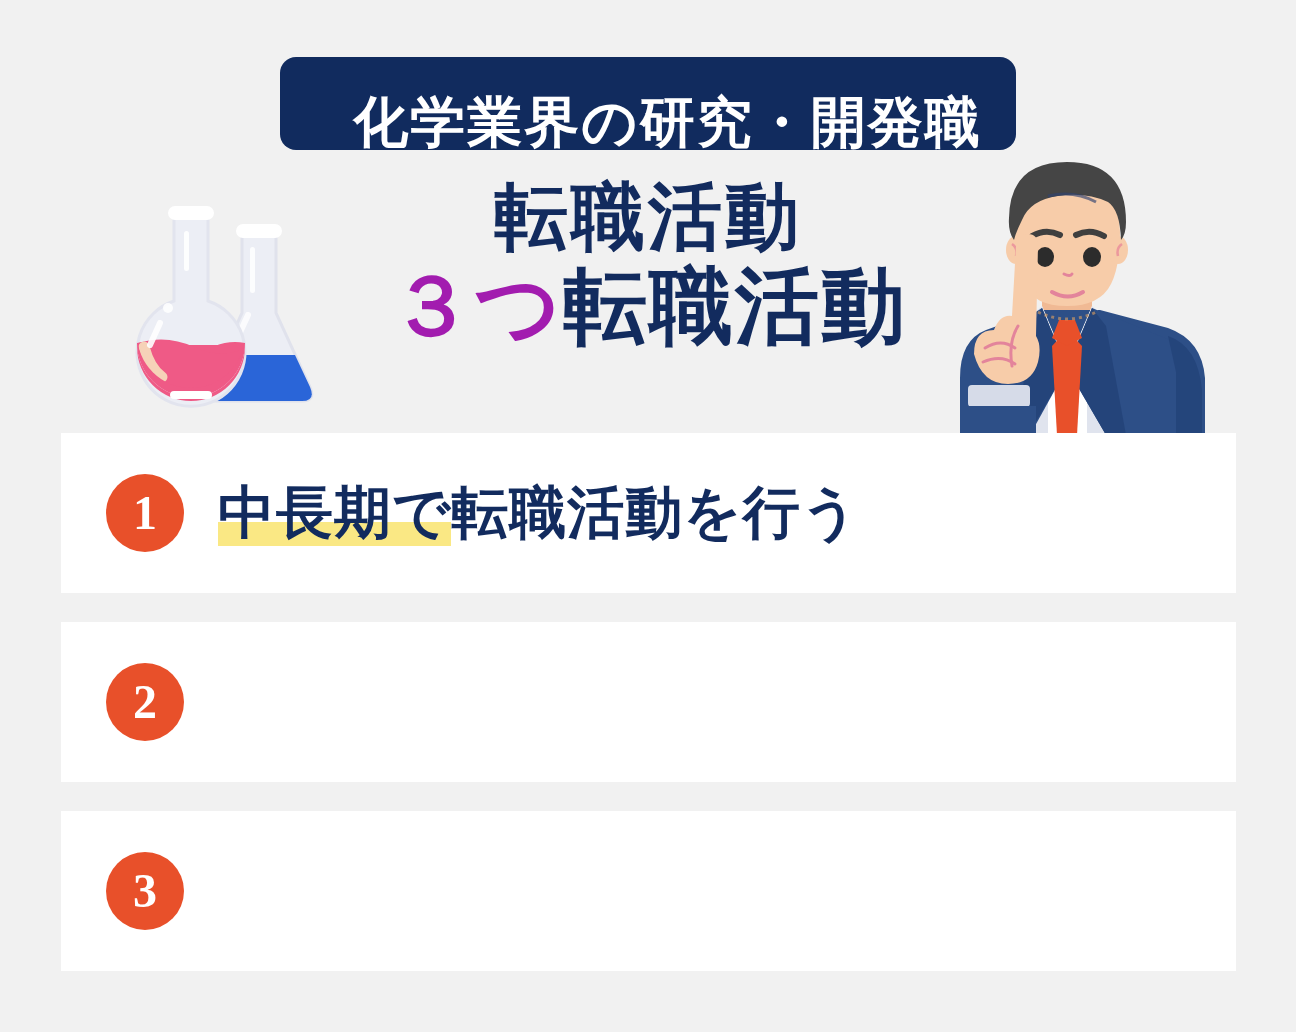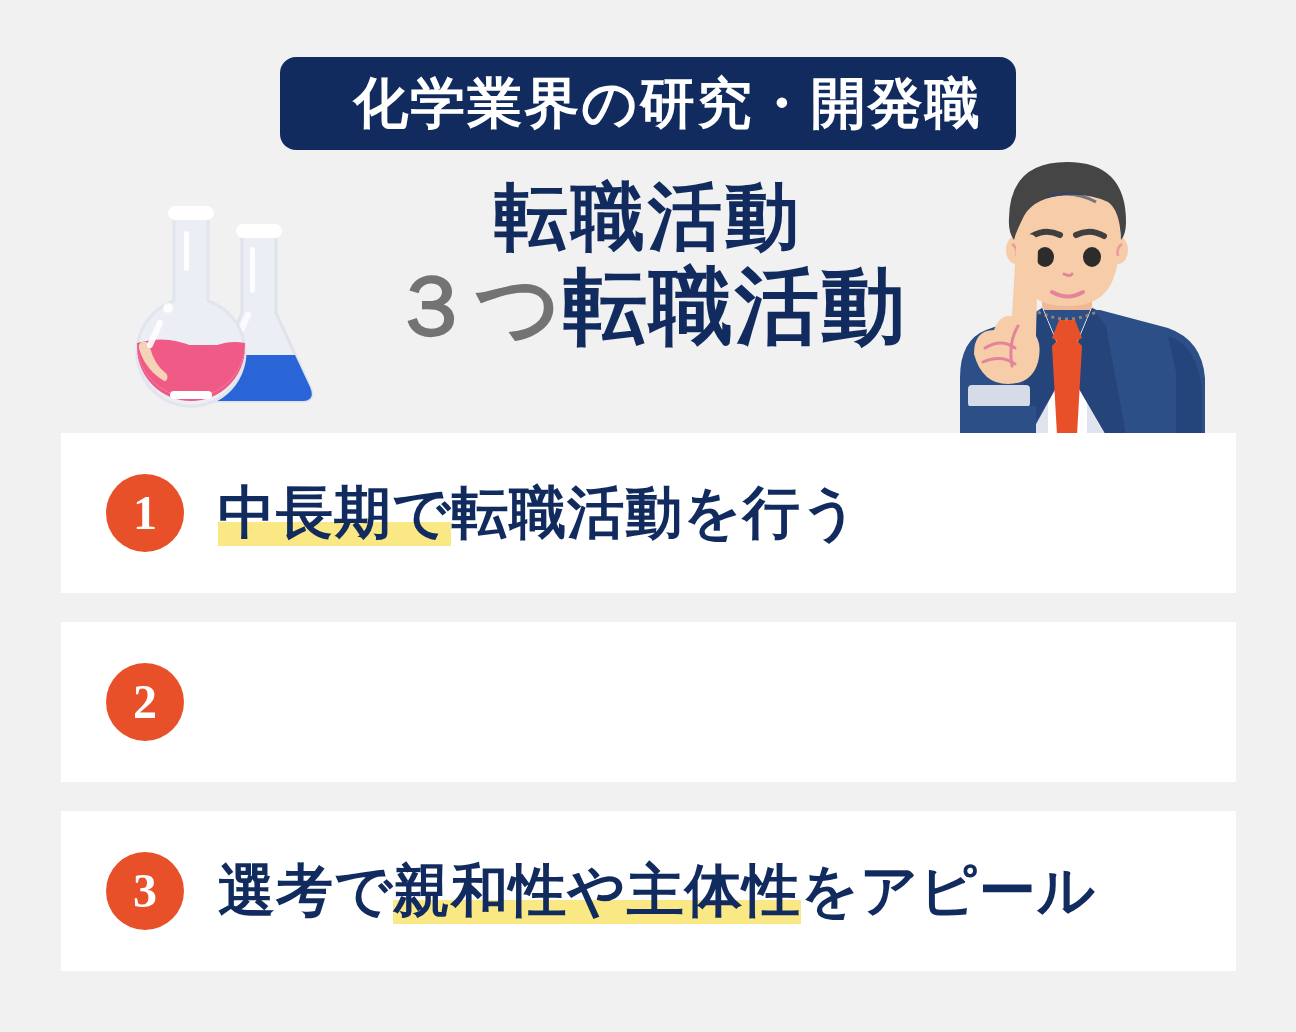--- a/index.html
+++ b/index.html
@@ -16,21 +16,21 @@
     background:#f1f1f1;
   }
 
   
   .badge {
     position:absolute;
     left:280px; top:57px;
     width:736px; height:93px;
     background:#112b5e;
     border-radius:16px;
-    display:flex; align-items:center; justify-content:center;padding-left:39px;
+    display:flex; align-items:flex-end; justify-content:center;padding-left:39px;
   }
   .badge-text {
     color:#ffffff;
     font-size:55px;
     font-weight:bold;
     letter-spacing:2px;
     line-height:1;
     white-space:nowrap;
   }
 
@@ -50,21 +50,21 @@
     letter-spacing:3px;
   }
   .title-line2 {
     font-size:84px;
     font-weight:bold;
     color:#122b5e;
     line-height:1.05;
     letter-spacing:2px;
     margin-top:6px;
   }
-  .accent { color:#737373; }
+  .accent { color:#a21caf; }
 
   
   .flasks {
     position:absolute;
     left:124px; top:195px;
     width:220px; height:230px;
   }
 
   
   .person {
@@ -227,18 +227,15 @@
       <span class="hl">中長期で</span><span>転職活動を行う</span>
     </div>
   </div>
 
   <div class="card" id="card-2">
     <div class="num-circle">2</div>
   </div>
 
   <div class="card" id="card-3">
     <div class="num-circle">3</div>
-    <div class="card-text">
-      <span>選考で</span><span class="hl">親和性や主体性</span><span>をアピール</span>
-    </div>
   </div>
 
 </div>
 
 </body></html>

